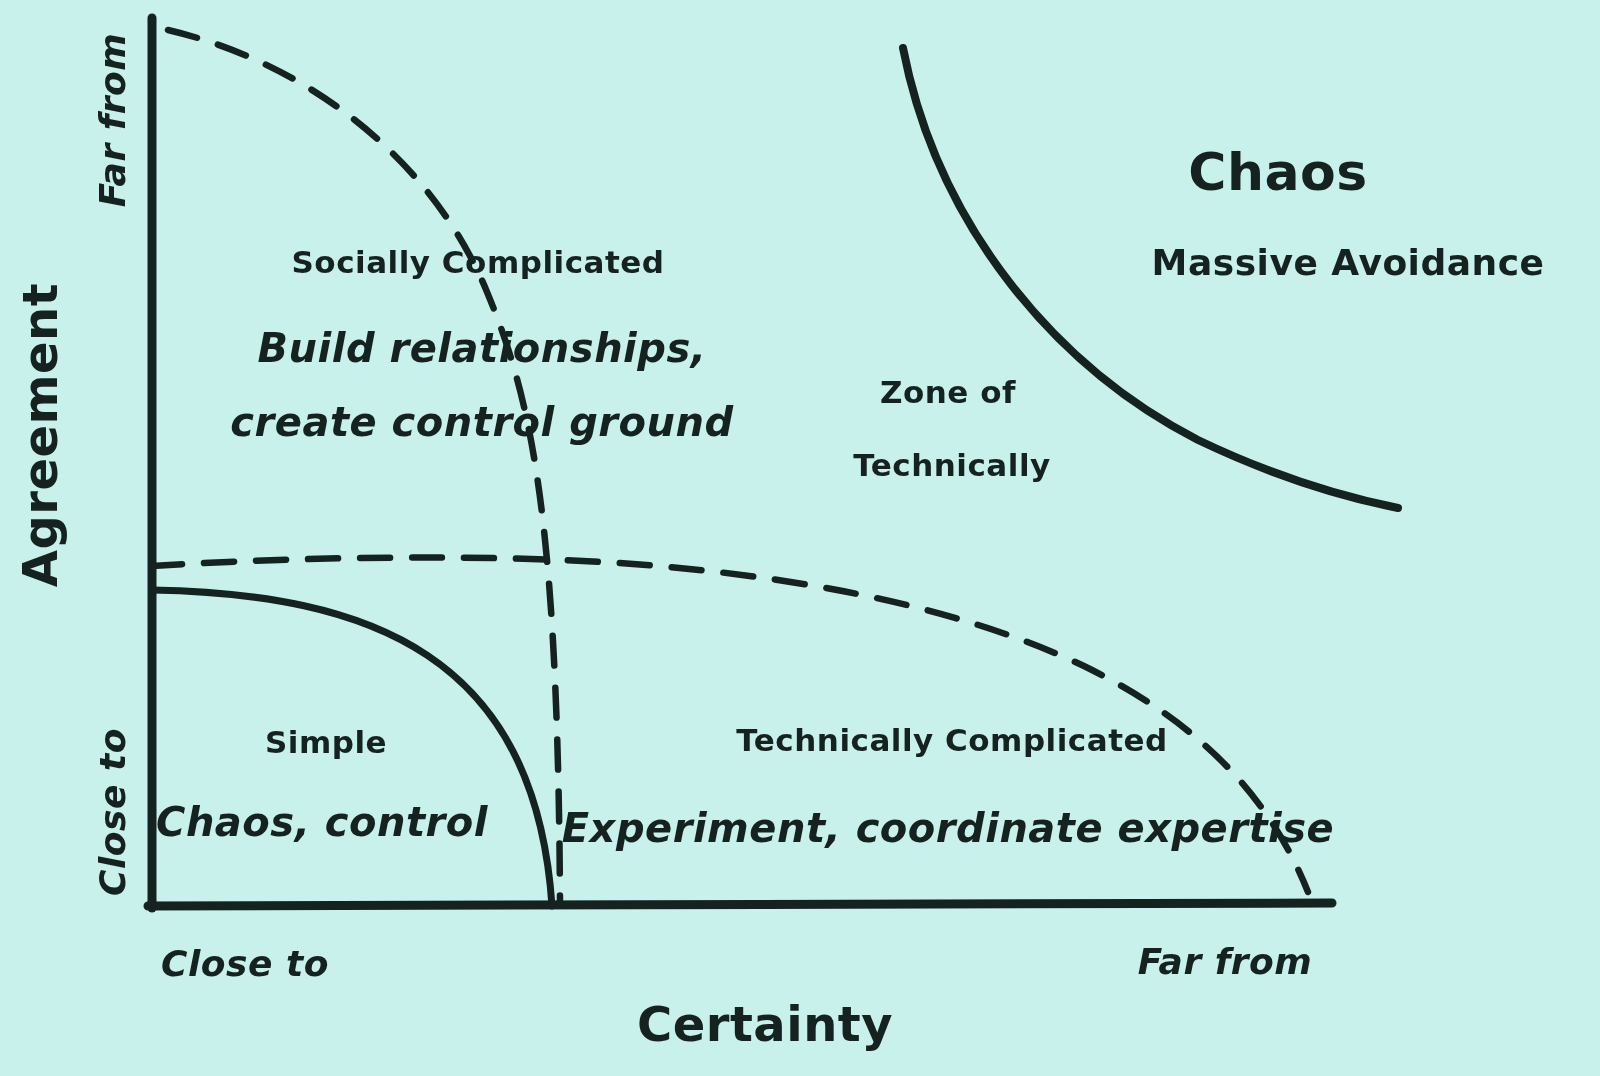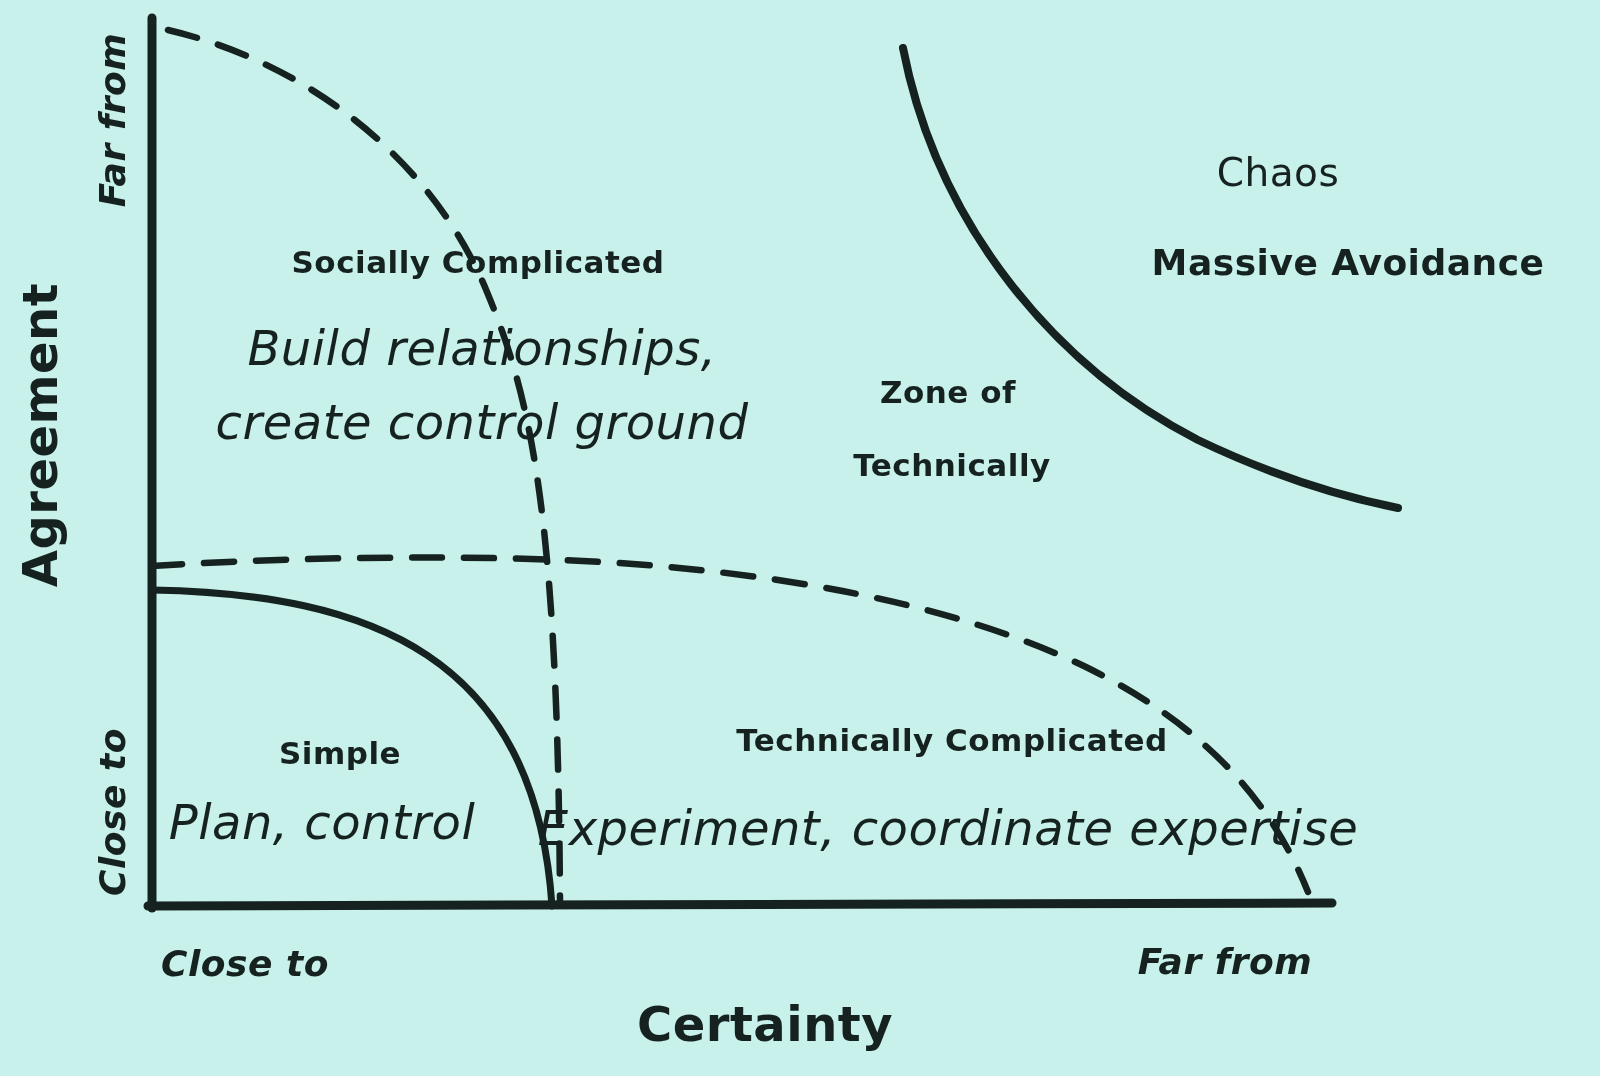--- a/index.html
+++ b/index.html
@@ -15,24 +15,24 @@
   .lbl{
     position:absolute;
     transform:translate(-50%,-50%);
     white-space:nowrap;
     text-align:center;
     color:#15221f;
     letter-spacing:0.5px;
   }
   .rot{transform:translate(-50%,-50%) rotate(-90deg);}
   .zone-title{font-size:31px;font-weight:600;}
-  .zone-sub{font-size:48px;font-weight:400;font-style:italic;}
+  .zone-sub{font-size:40px;font-weight:700;font-style:italic;}
   .axis-title{font-size:48px;font-weight:700;}
   .axis-end{font-size:36px;font-weight:600;font-style:italic;}
-  .chaos-title{font-size:39px;font-weight:400;}
+  .chaos-title{font-size:52px;font-weight:700;}
   .chaos-sub{font-size:36px;font-weight:600;}
 </style>
 </head>
 <body>
 
 <div class="stage">
 
   <svg width="1600" height="1076" viewBox="0 0 1600 1076" aria-hidden="true">
 
     <path d="M 152 18 L 152 908" stroke="#15221f" stroke-width="9" fill="none" stroke-linecap="round"></path>
@@ -59,19 +59,19 @@
   <div class="lbl zone-title" style="left:478px;top:262px;">Socially Complicated</div>
   <div class="lbl zone-sub" style="left:482px;top:348px;">Build relationships,</div>
   <div class="lbl zone-sub" style="left:482px;top:422px;">create control ground</div>
 
   <div class="lbl zone-title" style="left:948px;top:392px;">Zone of</div>
   <div class="lbl zone-title" style="left:952px;top:465px;">Technically</div>
 
   <div class="lbl chaos-title" style="left:1278px;top:172px;">Chaos</div>
   <div class="lbl chaos-sub" style="left:1348px;top:262px;">Massive Avoidance</div>
 
-  <div class="lbl zone-title" style="left:340px;top:742px;margin-top:11px;">Simple</div>
-  <div class="lbl zone-sub" style="left:322px;top:822px;">Plan, control</div>
+  <div class="lbl zone-title" style="left:326px;top:742px;">Simple</div>
+  <div class="lbl zone-sub" style="left:322px;top:822px;">Chaos, control</div>
 
   <div class="lbl zone-title" style="left:952px;top:740px;">Technically Complicated</div>
   <div class="lbl zone-sub" style="left:948px;top:828px;">Experiment, coordinate expertise</div>
 
 </div>
 
 </body></html>

